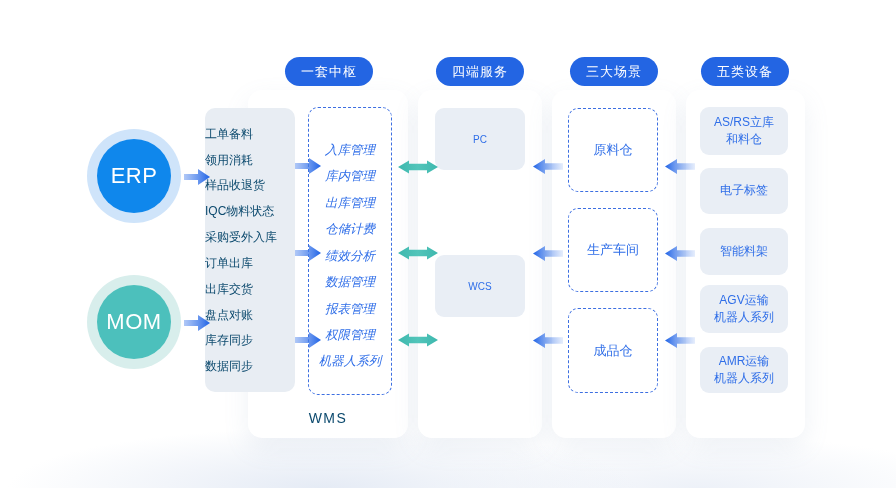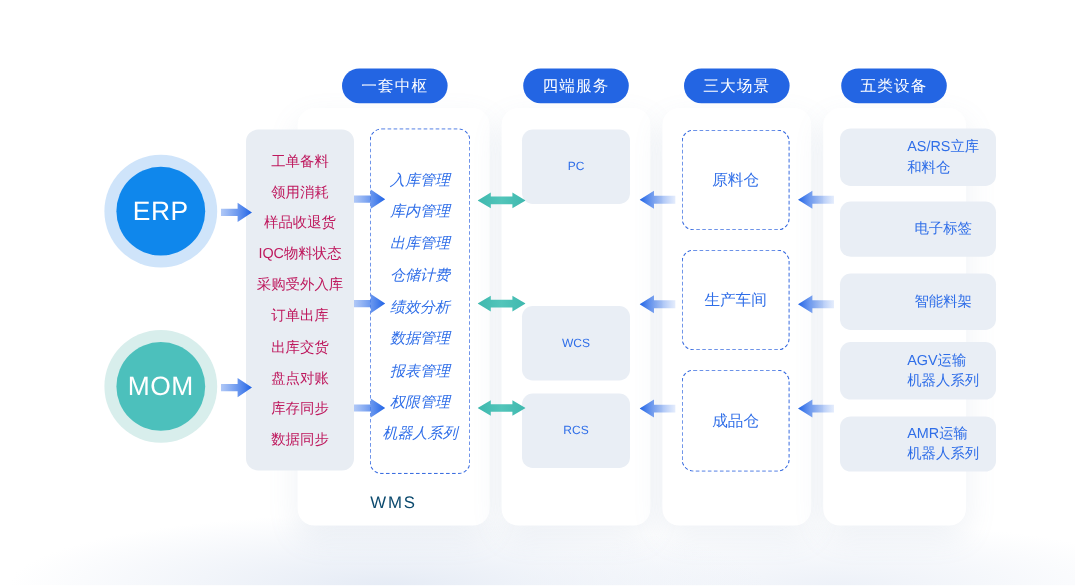--- a/index.html
+++ b/index.html
@@ -32,21 +32,21 @@
   }
   .erp-outer{left:87px;top:129px;background:#cfe4fa;}
   .erp-inner{background:#0f87ec;}
   .mom-outer{left:87px;top:275px;background:#d8eeec;}
   .mom-inner{background:#4cc0bc;}
   .int-list{
     position:absolute;left:205px;top:108px;width:90px;height:284px;border-radius:10px;
     background:#e8edf3;display:flex;flex-direction:column;justify-content:space-evenly;
     padding:6px 0;box-sizing:border-box;z-index:3;
   }
-  .int-item{font-size:12px;color:#be185d;text-align:center;line-height:1;}
+  .int-item{font-size:12px;color:#0c4a6e;line-height:1;}
   .dash-box{
     position:absolute;border:1px dashed #3d6fe1;border-radius:10px;box-sizing:border-box;z-index:2;
   }
   .hub-box{
     left:308px;top:107px;width:84px;height:288px;
     display:flex;flex-direction:column;justify-content:space-evenly;
     padding:22px 0 12px 0;
   }
   .hub-item{font-size:12.5px;color:#2f6ee8;text-align:center;line-height:1;white-space:nowrap;font-style:italic;}
   .caption{
@@ -58,21 +58,21 @@
     display:flex;align-items:center;justify-content:center;
     color:#2f6ee8;font-size:10px;z-index:2;
   }
   .scene-box{
     display:flex;align-items:center;justify-content:center;
     color:#2f6ee8;font-size:13px;
   }
   .dev-box{
     position:absolute;left:700px;width:88px;background:#e9eef5;border-radius:9px;
     display:flex;align-items:center;justify-content:center;
-    color:#2f6ee8;font-size:12px;line-height:1.45;text-align:left;white-space:pre-line;z-index:2;padding-left:42px;
+    color:#2f6ee8;font-size:12px;line-height:1.45;text-align:center;white-space:pre-line;z-index:2;
   }
   .arrow{position:absolute;z-index:4;}
 </style>
 </head>
 <body>
 
 <div class="stage">
   <div class="bg-glow"></div>
 
   <svg width="0" height="0" style="position:absolute">
@@ -158,21 +158,20 @@
     </svg>
   <svg class="arrow" style="left:398px;top:245px;" width="40" height="16" viewBox="0 0 40 16">
       <polygon points="0,8 11,1.5 11,4.8 29,4.8 29,1.5 40,8 29,14.5 29,11.2 11,11.2 11,14.5" fill="url(#gradT)"></polygon>
     </svg>
   <svg class="arrow" style="left:398px;top:332px;" width="40" height="16" viewBox="0 0 40 16">
       <polygon points="0,8 11,1.5 11,4.8 29,4.8 29,1.5 40,8 29,14.5 29,11.2 11,11.2 11,14.5" fill="url(#gradT)"></polygon>
     </svg>
 
   <div class="sbox" style="left:435px;top:108px;width:90px;height:62px;">PC</div>
   <div class="sbox" style="left:435px;top:255px;width:90px;height:62px;">WCS</div>
-  <div class="sbox" style="left:435px;top:328px;width:90px;height:62px;">RCS</div>
 
   <svg class="arrow" style="left:533px;top:157px;" width="30" height="19" viewBox="0 0 30 19">
       <polygon points="0,9.5 12,2 12,6.2 30,6.2 30,12.8 12,12.8 12,17" fill="url(#gradL)"></polygon>
     </svg>
   <svg class="arrow" style="left:533px;top:244px;" width="30" height="19" viewBox="0 0 30 19">
       <polygon points="0,9.5 12,2 12,6.2 30,6.2 30,12.8 12,12.8 12,17" fill="url(#gradL)"></polygon>
     </svg>
   <svg class="arrow" style="left:533px;top:331px;" width="30" height="19" viewBox="0 0 30 19">
       <polygon points="0,9.5 12,2 12,6.2 30,6.2 30,12.8 12,12.8 12,17" fill="url(#gradL)"></polygon>
     </svg>

